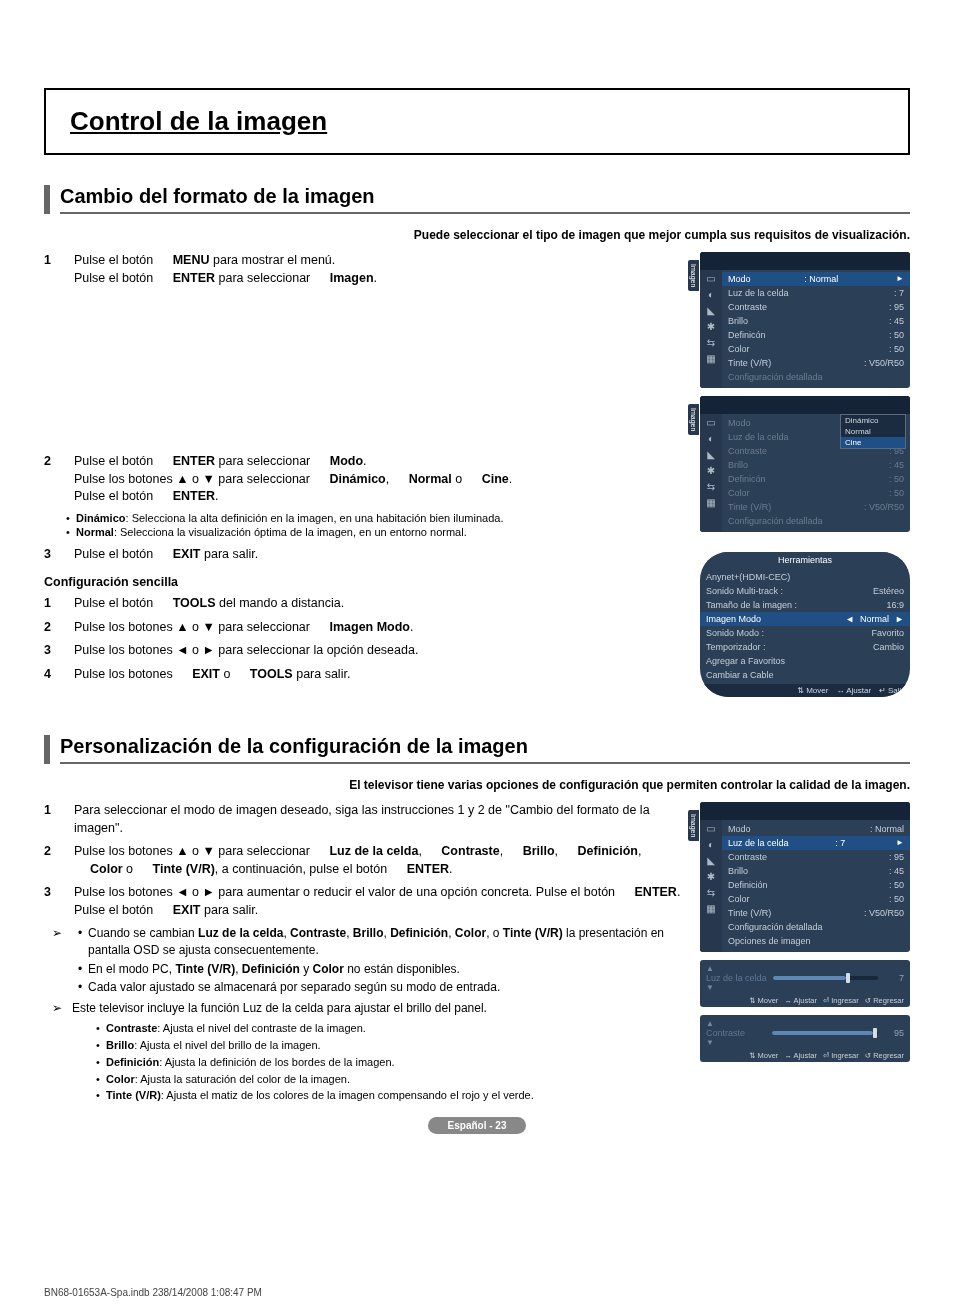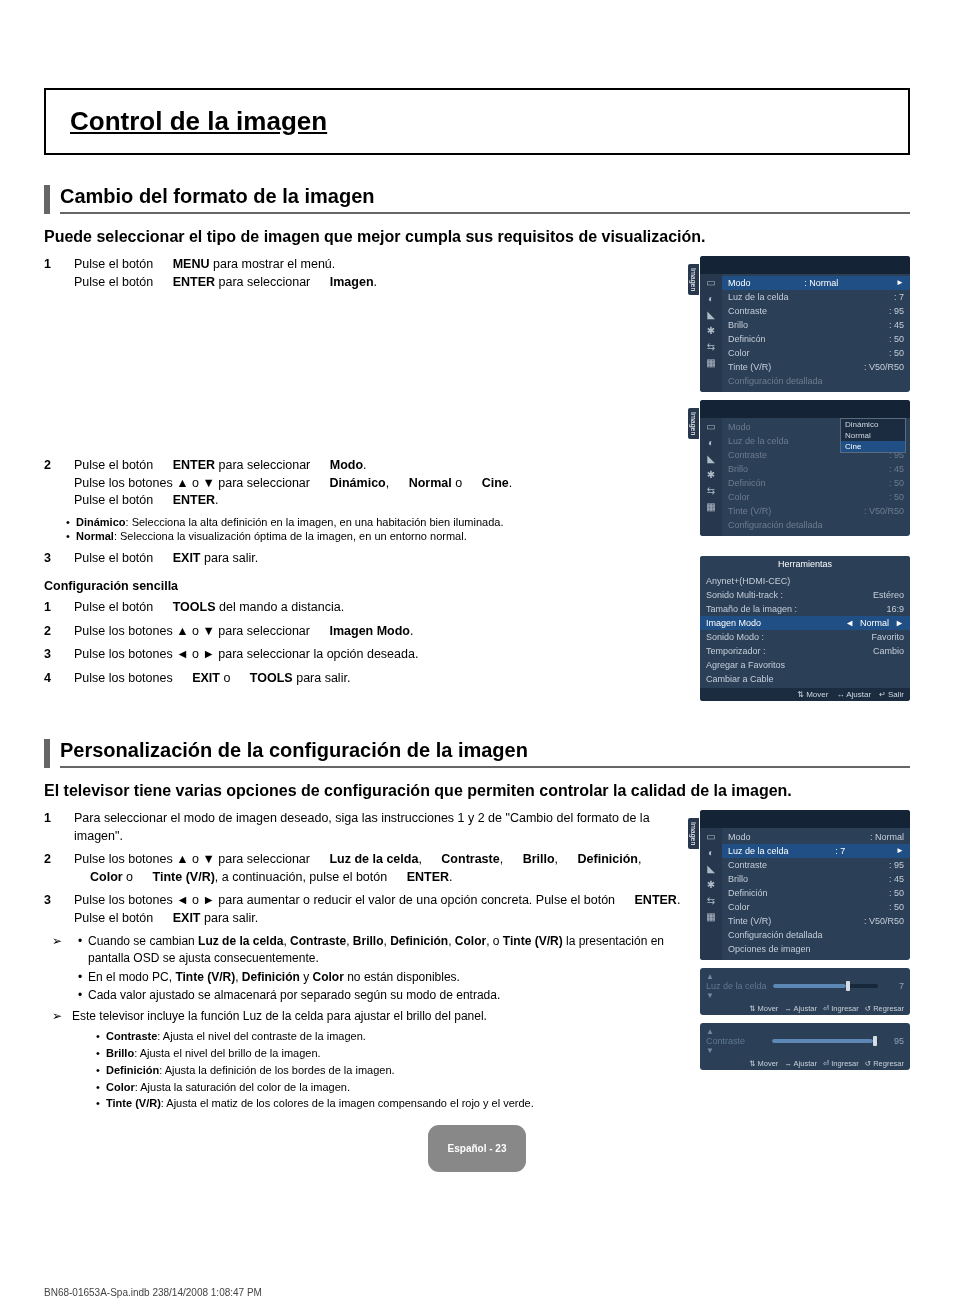--- a/index.html
+++ b/index.html
@@ -1,21 +1,21 @@
 <!DOCTYPE html>
 <html><head>
 <meta charset="utf-8">
 <style>
   html,body{margin:0;padding:0;background:#fff;font-family:Helvetica,Arial,sans-serif;color:#000;}
   .page{width:954px;min-height:1310px;margin:0 auto;position:relative;padding:28px 44px 0 44px;box-sizing:border-box;}
   .main-title-box{border:2px solid #000;padding:8px 16px;margin:60px 0 28px 0;}
   .main-title{font-size:26px;font-weight:bold;margin:8px;text-decoration:underline;}
   .section-title-wrap{border-left:6px solid #666;padding-left:10px;margin:30px 0 14px 0;}
   .section-title{border-bottom:2px solid #666;font-size:20px;font-weight:bold;padding-bottom:4px;margin:0;}
-  .intro{font-weight:bold;font-size:16px;margin:10px 0 10px 0;}
+  .intro{font-weight:bold;font-size:12px;margin:10px 0 10px 0;text-align:right;}
   .steps{margin:0 0 6px 0;padding:0;}
   .step{display:flex;gap:16px;font-size:12.5px;margin-bottom:6px;line-height:1.4;}
   .step .num{font-weight:bold;width:14px;flex-shrink:0;}
   .step .txt{flex:1;}
   .step .txt b{font-weight:bold;padding-left:16px;}
   .sub-bullets{font-size:11px;margin:6px 0 0 0;padding-left:32px;}
   .sub-bullets li{list-style:none;position:relative;margin-bottom:2px;}
   .sub-bullets li:before{content:"•";position:absolute;left:-10px;}
   .simple-title{font-weight:bold;font-size:12.5px;margin-top:12px;margin-bottom:6px;}
   .pointer-list{font-size:12px;padding-left:28px;margin:4px 0;}
@@ -54,21 +54,21 @@
   .tool-row .mid-arrows{display:flex;gap:6px;align-items:center;}
   .tool-foot{background:#1b2c41;text-align:right;font-size:8px;color:#cfd7e0;padding:2px 6px;display:flex;gap:8px;justify-content:flex-end;}
   .slider-osd{background:#2b3f57;border-radius:3px;color:#bfc8d2;font-size:9px;padding:4px 6px 2px 6px;margin-bottom:8px;}
   .slider-top{display:flex;align-items:center;gap:6px;color:#6e8aa9;}
   .slider-name{color:#5f7893;font-size:9px;min-width:60px;}
   .slider-bar{flex:1;height:4px;background:#18283b;position:relative;border-radius:2px;}
   .slider-fill{position:absolute;left:0;top:0;bottom:0;background:#5d88b5;border-radius:2px;}
   .slider-thumb{position:absolute;top:-3px;width:4px;height:10px;background:#d6dde4;border-radius:1px;}
   .slider-val{width:20px;text-align:right;color:#8fa3b8;}
   .slider-foot{display:flex;gap:6px;justify-content:flex-end;font-size:7.5px;margin-top:4px;color:#c8d0d8;}
-  .page-badge{background:#888;color:#fff;border-radius:11px;font-size:10px;font-weight:bold;padding:18px 20px;display:block;width:fit-content;margin:10px auto 0 auto;}
+  .page-badge{background:#888;color:#fff;border-radius:11px;font-size:10px;font-weight:bold;padding:3px 20px;display:block;width:fit-content;margin:10px auto 0 auto;}
   .footer{position:absolute;bottom:12px;left:44px;right:44px;display:flex;justify-content:flex-start;font-size:10px;color:#444;}
   .gap-block{height:160px;}
 </style>
 </head>
 <body>
 
 <div class="page">
 
   <div class="main-title-box">
     <h1 class="main-title">Control de la imagen</h1>
@@ -229,21 +229,21 @@
                 </div>
                 <div class="osd-row dim">
                   <span>Configuración detallada</span>
                   <span></span>
                 </div>
               </div>
           </div>
         </div>
       </div>
 
-      <div class="tool-osd" style="margin-top:20px;">
+      <div class="tool-osd" style="margin-top:20px;border-radius:28px;">
         <div class="tool-title">Herramientas</div>
         <div class="tool-rows" id="tools-rows">
             <div class="tool-row">
               <span>Anynet+(HDMI-CEC)</span>
               <span></span>
             </div>
             <div class="tool-row">
               <span>Sonido Multi-track   :</span>
               <span>Estéreo</span>
             </div>

